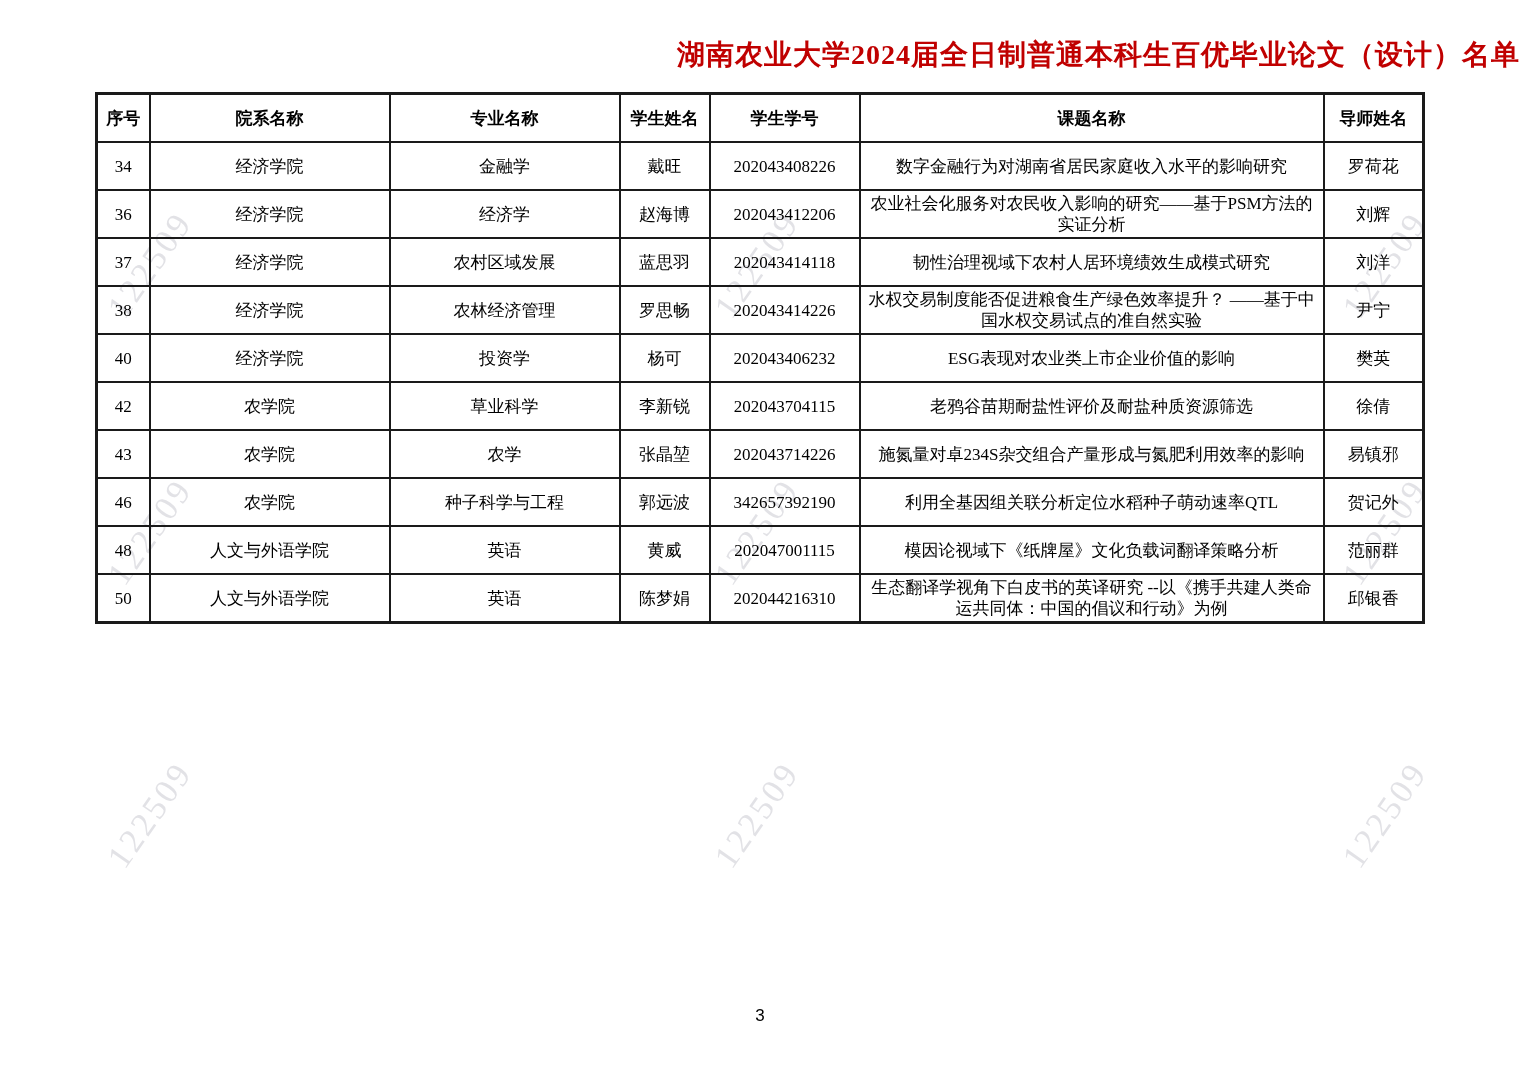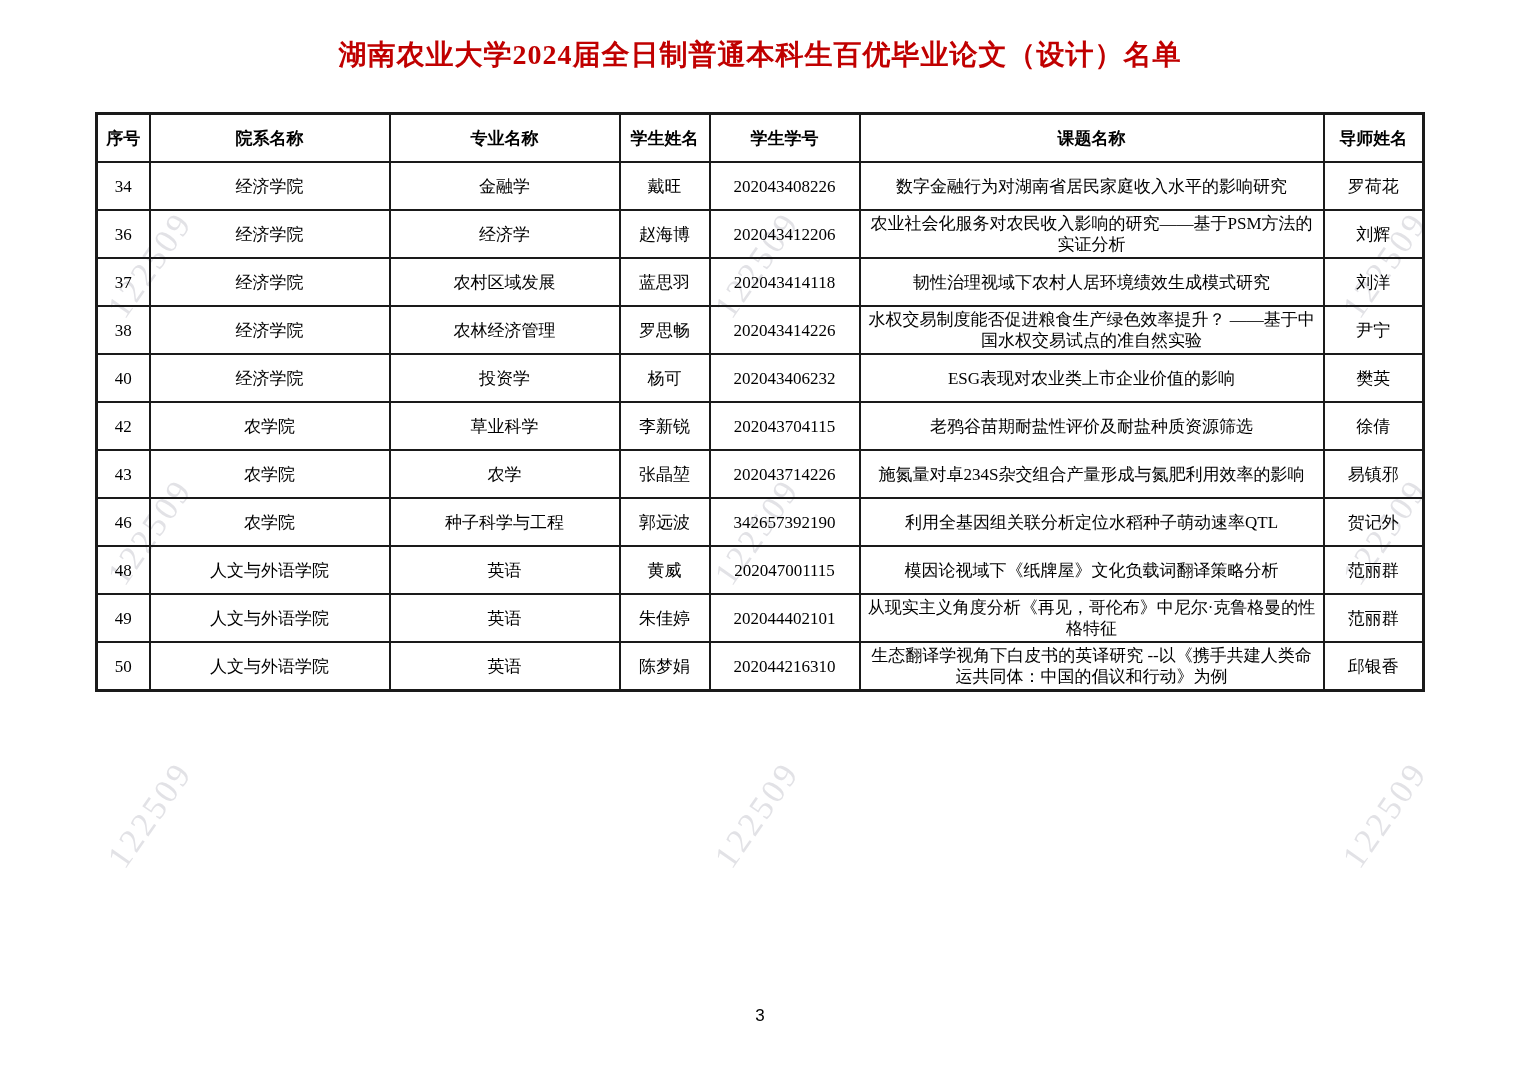--- a/index.html
+++ b/index.html
@@ -36,33 +36,33 @@
   .wm:nth-of-type(8){ left:757px;  top:815px; }
   .wm:nth-of-type(9){ left:1385px; top:815px; }
 
   
   .doc-title {
     position: absolute;
     z-index: 2;
     top: 36px;
     left: 0;
     width: 100%;
-    text-align: center;
+    text-align: right;
     font-size: 28px;
     font-weight: bold;
     letter-spacing: 1px;
     margin: 0;
   }
 
   
   .table-wrap {
     position: absolute;
     z-index: 1;
     left: 95px;
-    top: 112px;
+    top: 92px;
     width: 1327px;
   }
   table.thesis {
     border-collapse: collapse;
     table-layout: fixed;
     width: 1327px;
     background: transparent;
     border: 3px solid #1a1a1a;
   }
   table.thesis th, table.thesis td {
@@ -215,29 +215,20 @@
         <tr>
           <td>48</td>
           <td>人文与外语学院</td>
           <td>英语</td>
           <td>黄威</td>
           <td>202047001115</td>
           <td>模因论视域下《纸牌屋》文化负载词翻译策略分析</td>
           <td>范丽群</td>
         </tr>
         <tr>
-          <td>49</td>
-          <td>人文与外语学院</td>
-          <td>英语</td>
-          <td>朱佳婷</td>
-          <td>202044402101</td>
-          <td>从现实主义角度分析《再见，哥伦布》中尼尔·克鲁格曼的性格特征</td>
-          <td>范丽群</td>
-        </tr>
-        <tr>
           <td>50</td>
           <td>人文与外语学院</td>
           <td>英语</td>
           <td>陈梦娟</td>
           <td>202044216310</td>
           <td>生态翻译学视角下白皮书的英译研究 --以《携手共建人类命运共同体：中国的倡议和行动》为例</td>
           <td>邱银香</td>
         </tr>
       </tbody>
   </table>

